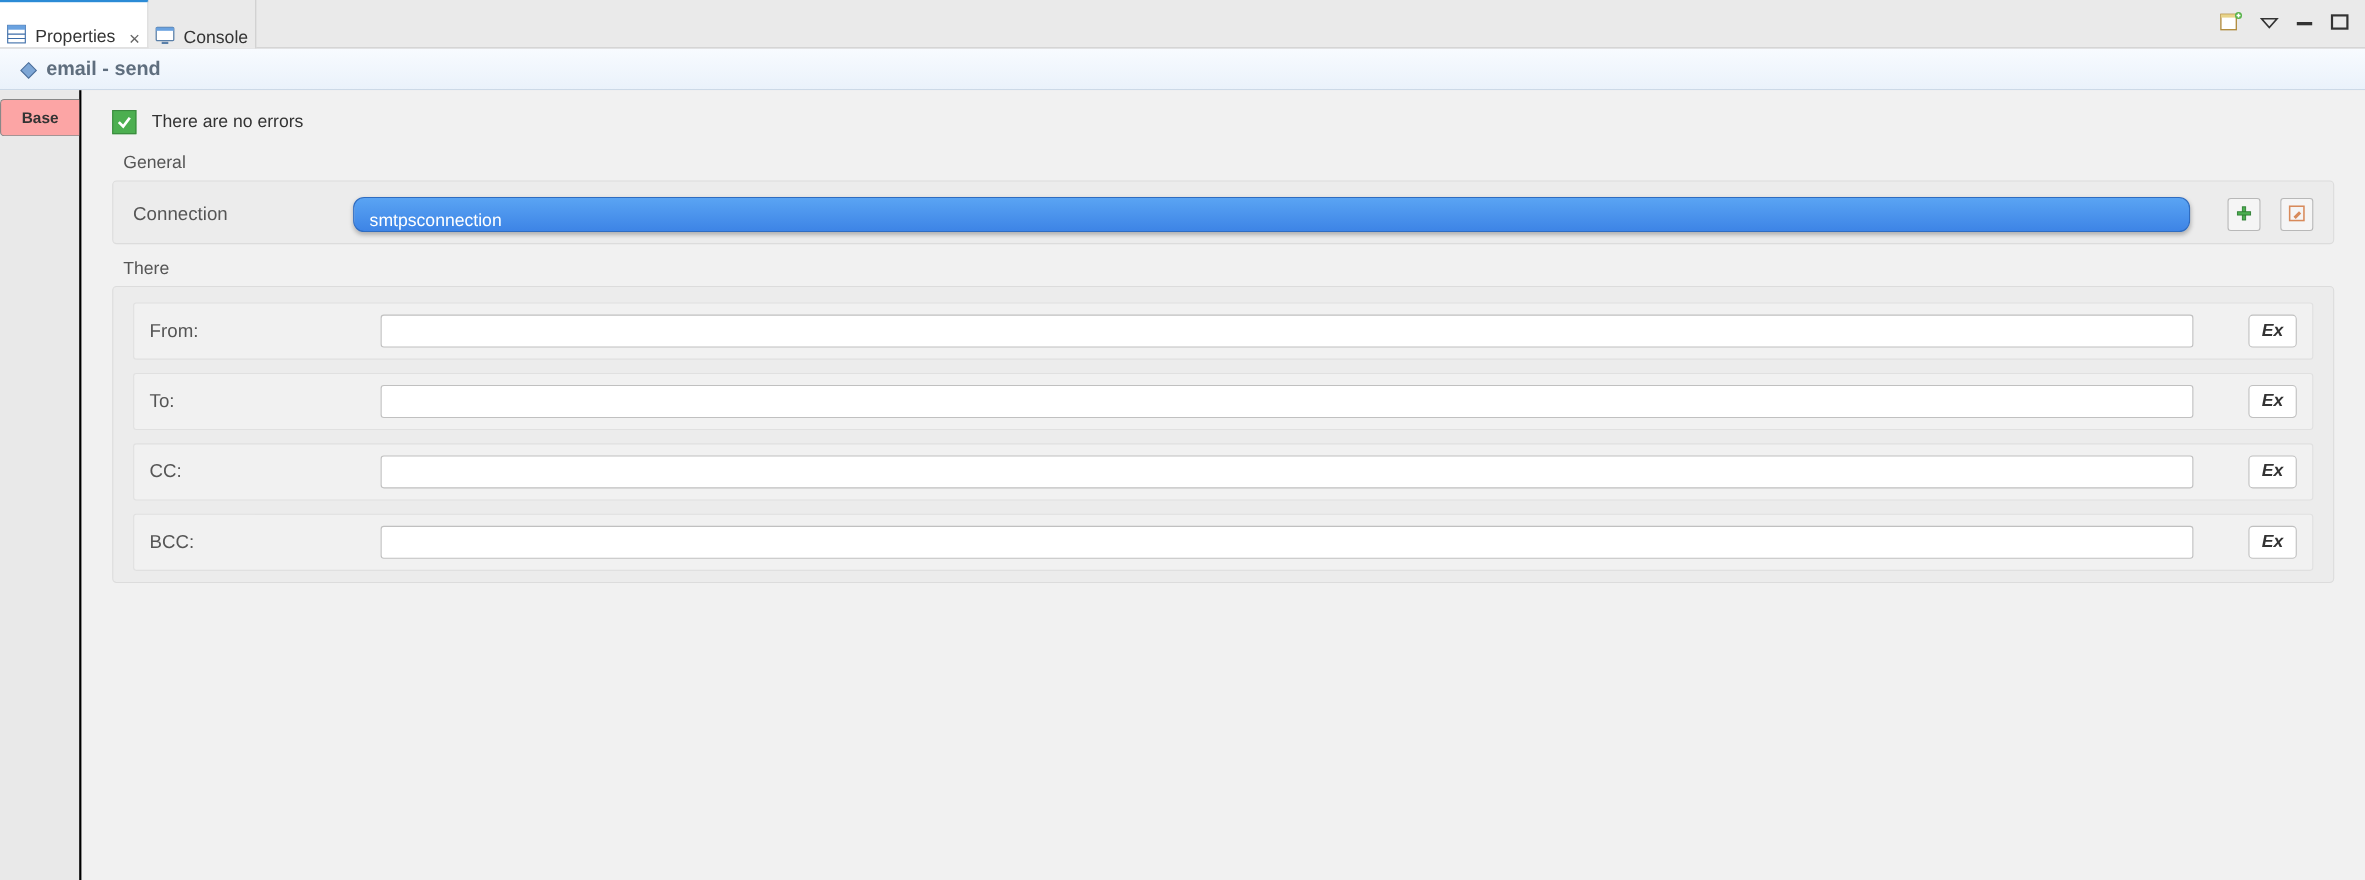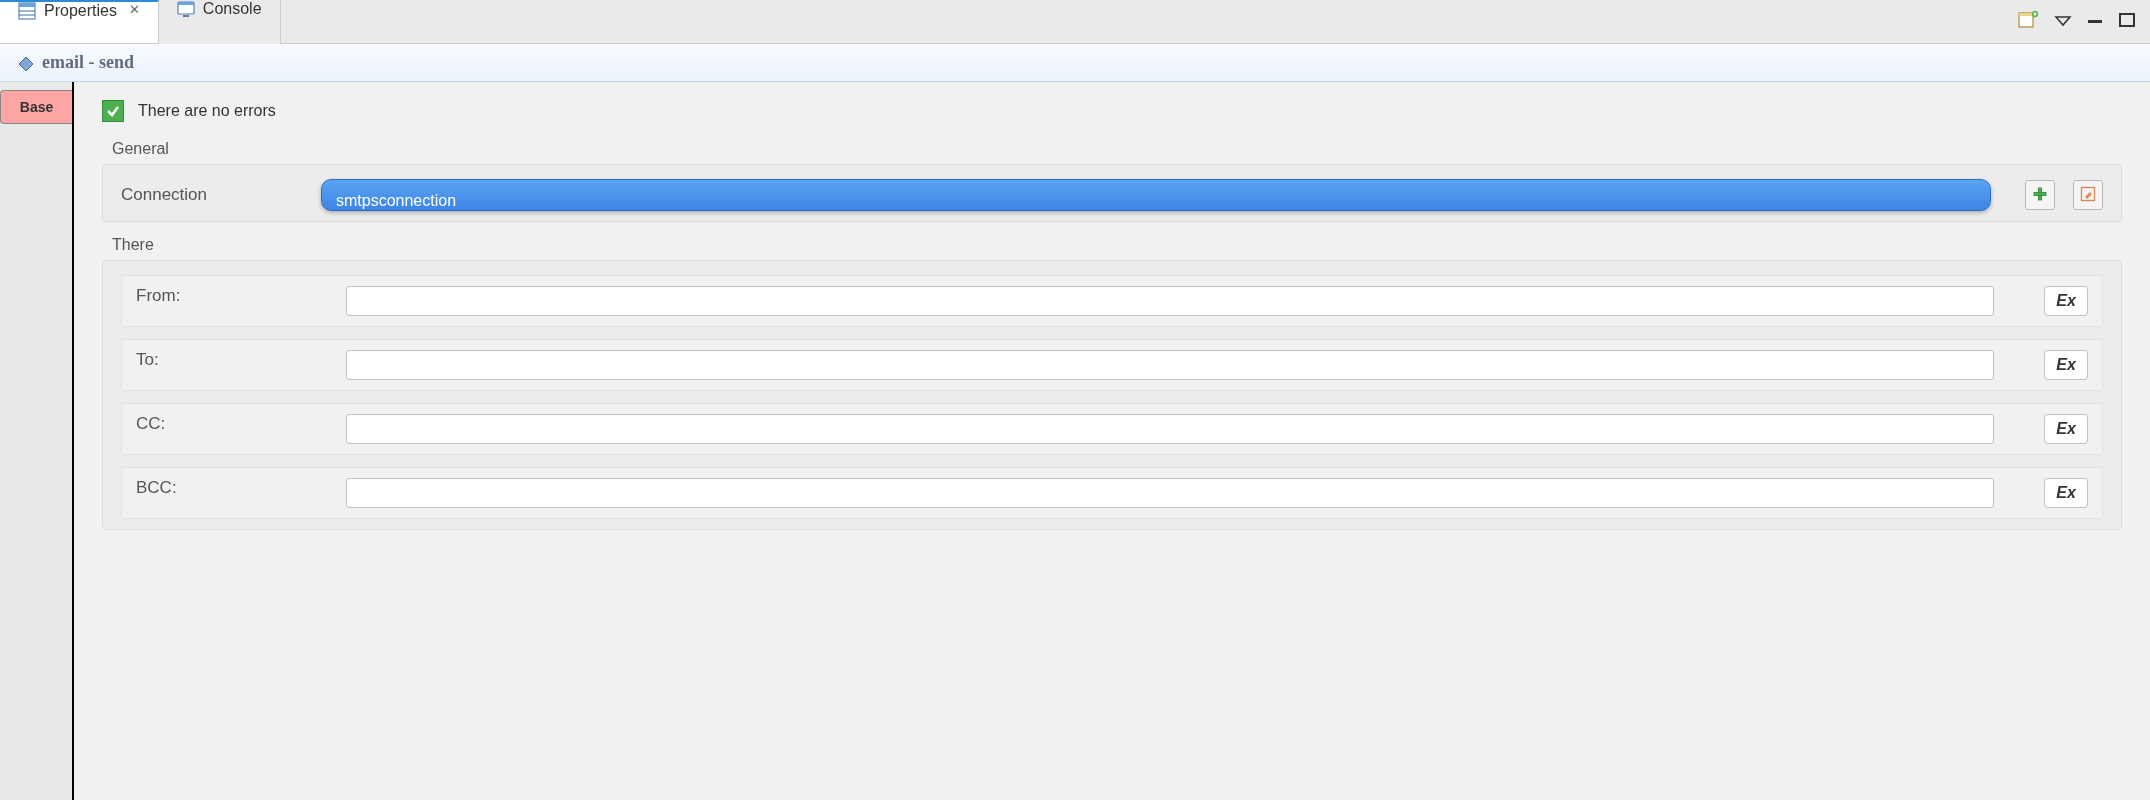--- a/index.html
+++ b/index.html
@@ -15,23 +15,23 @@
     .tabbar {
       height: 44px;
       background: #eaeaea;
       border-bottom: 1px solid #ccc;
       display: flex;
       align-items: center;
       position: relative;
     }
     .tab {
       display: flex;
-      align-items: flex-start;
+      align-items: flex-end;
       height: 44px;
-      padding: 0 18px;
+      padding: 0 6px;
       border-right: 1px solid #ccc;
       background: #eaeaea;
       cursor: pointer;
       gap: 8px;
     }
     .tab.active {
       background: #ffffff;
       border-top: 3px solid #2b8bd6;
       margin-top: -1px;
     }
@@ -50,21 +50,20 @@
       border-bottom: 1px solid #c8d6e6;
       display: flex;
       align-items: center;
       padding-left: 18px;
       gap: 10px;
     }
     .header-strip .title {
       font-size: 18px;
       font-weight: 600;
       color: #5f6e7e;
-      font-family: Liberation Serif, serif;
     }
     .diamond-icon {
       width: 14px; height: 14px;
       display: inline-block;
     }
     .view-body {
       display: flex;
       height: calc(100% - 44px - 38px);
       background: #f1f1f1;
     }
@@ -143,21 +142,21 @@
       width: 30px; height: 30px;
       border: 1px solid #b8b8b8;
       background: #f5f5f5;
       display: flex; align-items: center; justify-content: center;
       border-radius: 3px;
       cursor: pointer;
     }
     .basic-rows { display: flex; flex-direction: column; gap: 12px; }
     .field-row {
       display: flex;
-      align-items: flex-start;
+      align-items: center;
       background: #f1f1f1;
       border: 1px solid #e0e0e0;
       border-radius: 3px;
       padding: 10px 14px;
       gap: 10px;
     }
     .field-label {
       width: 200px;
       font-size: 17px;
       color: #555;

